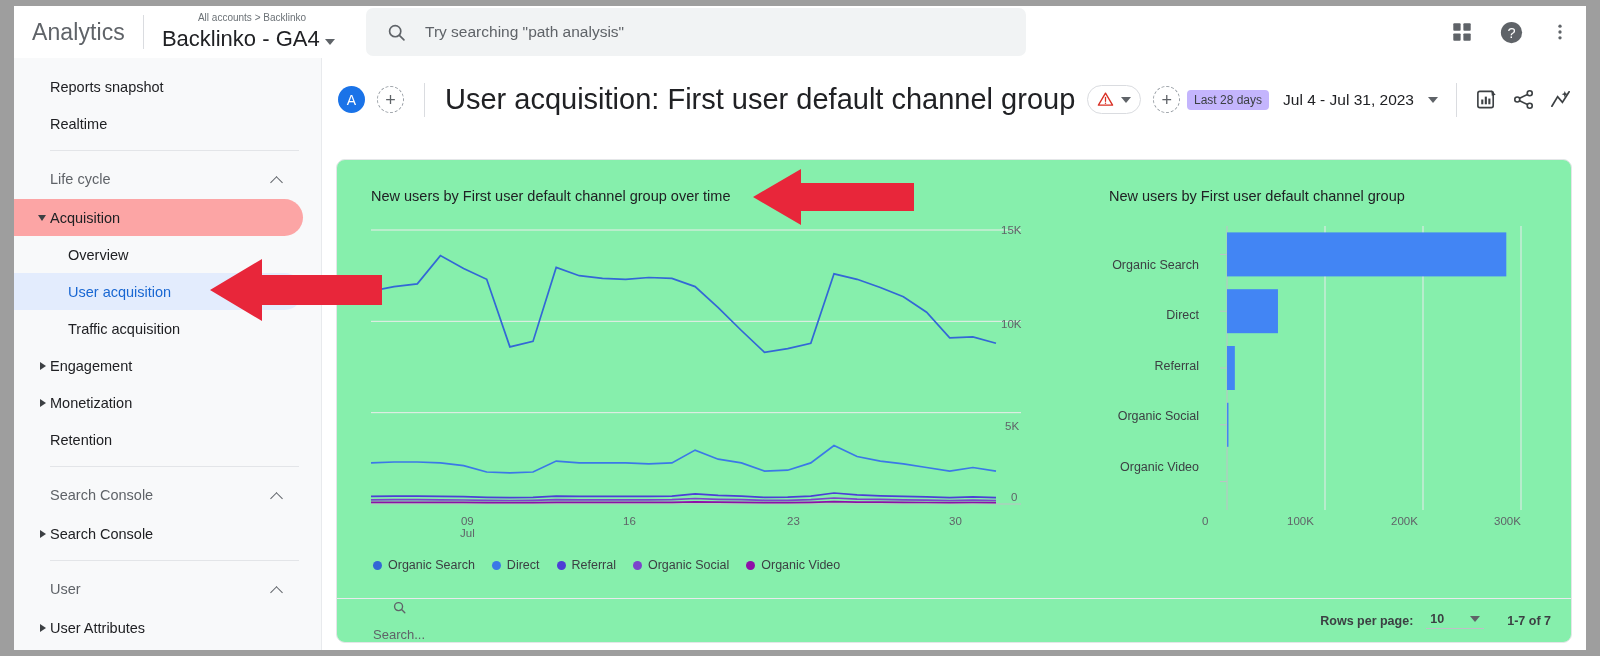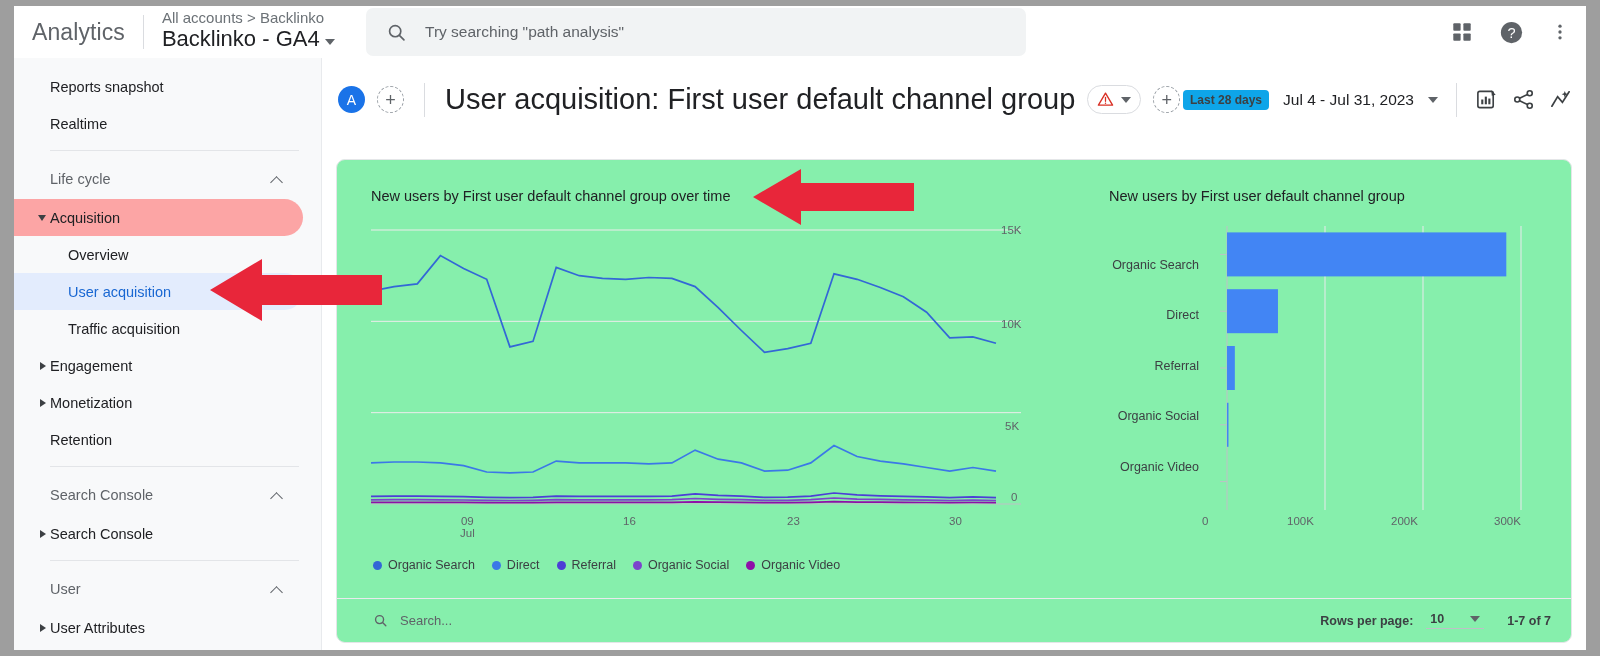--- a/index.html
+++ b/index.html
@@ -21,22 +21,22 @@
     position: absolute; left: 0; top: 0; width: 1572px; height: 52px;
     background: #ffffff; display: flex; align-items: center;
   }
   .brand {
     font-size: 23px; color: #5f6368; padding-left: 18px; letter-spacing: .1px;
     white-space: nowrap;
   }
   .vdivider { width: 1px; height: 34px; background: #dadce0; margin: 0 18px; }
   .acct-wrap { display: flex; flex-direction: column; justify-content: center; }
   .acct-crumb {
-    font-size: 15px; color: #6b7176; line-height: 13px;
-    position: relative; top: -2px; white-space: nowrap;
+    font-size: 10px; color: #6b7176; line-height: 13px;
+    position: relative; top: -2px; white-space: nowrap; margin-left: 36px;
   }
   .acct-name {
     font-size: 22px; color: #202124; line-height: 26px; white-space: nowrap;
     display: flex; align-items: center; gap: 5px;
   }
   .caret-dn {
     width: 0; height: 0; border-left: 5px solid transparent;
     border-right: 5px solid transparent; border-top: 6px solid #5f6368;
     display: inline-block; position: relative; top: 3px;
   }
@@ -110,22 +110,22 @@
   .warn-pill {
     display: flex; align-items: center; gap: 7px; height: 29px;
     border: 1px solid #dadce0; border-radius: 15px; padding: 0 9px;
     margin-left: 12px; cursor: pointer;
   }
   .date-area {
     position: absolute; right: 14px; top: 0; height: 83px;
     display: flex; align-items: center; gap: 14px;
   }
   .chip-28 {
-    background: #0ea5e9; border-radius: 4px; font-size: 12px;
-    color: #3c4043; padding: 3px 7px; white-space: nowrap; font-weight: bold;
+    background: #c4b5fd; border-radius: 4px; font-size: 12px;
+    color: #3c4043; padding: 3px 7px; white-space: nowrap;
   }
   .date-text { font-size: 15.5px; color: #202124; white-space: nowrap; }
 
   
   .card {
     position: absolute; left: 322px; top: 153px;
     width: 1236px; height: 484px; background: #86efac;
     border: 1px solid #e4e6e8; border-radius: 9px; overflow: hidden;
   }
   .panel-title { font-size: 14.5px; color: #202124; }
@@ -137,21 +137,21 @@
     position: absolute; left: 36px; top: 398px;
     display: flex; align-items: center; gap: 17px;
   }
   .lg-item { display: flex; align-items: center; gap: 6px; font-size: 12.5px; color: #3c4043; }
   .lg-dot { width: 9px; height: 9px; border-radius: 50%; }
 
   .card-foot {
     position: absolute; left: 0; bottom: 0; width: 1236px; height: 44px;
     border-top: 1px solid #e8eaed; display: flex; align-items: center;
   }
-  .foot-search { display: flex; align-items: center; gap: 12px; margin-left: 36px; }
+  .foot-search { display: flex; align-items: center; gap: 12px; margin-left: 36px; flex-direction: column; }
   .foot-right {
     position: absolute; right: 22px; display: flex; align-items: center; gap: 13px;
     font-size: 12.5px; color: #3c4043; font-weight: bold;
   }
   .rpp-select {
     display: flex; align-items: center; gap: 26px;
     border-bottom: 1px solid #bdc1c6; padding: 0 4px 2px 4px;
   }
 
   .arrow-red { position: absolute; }

